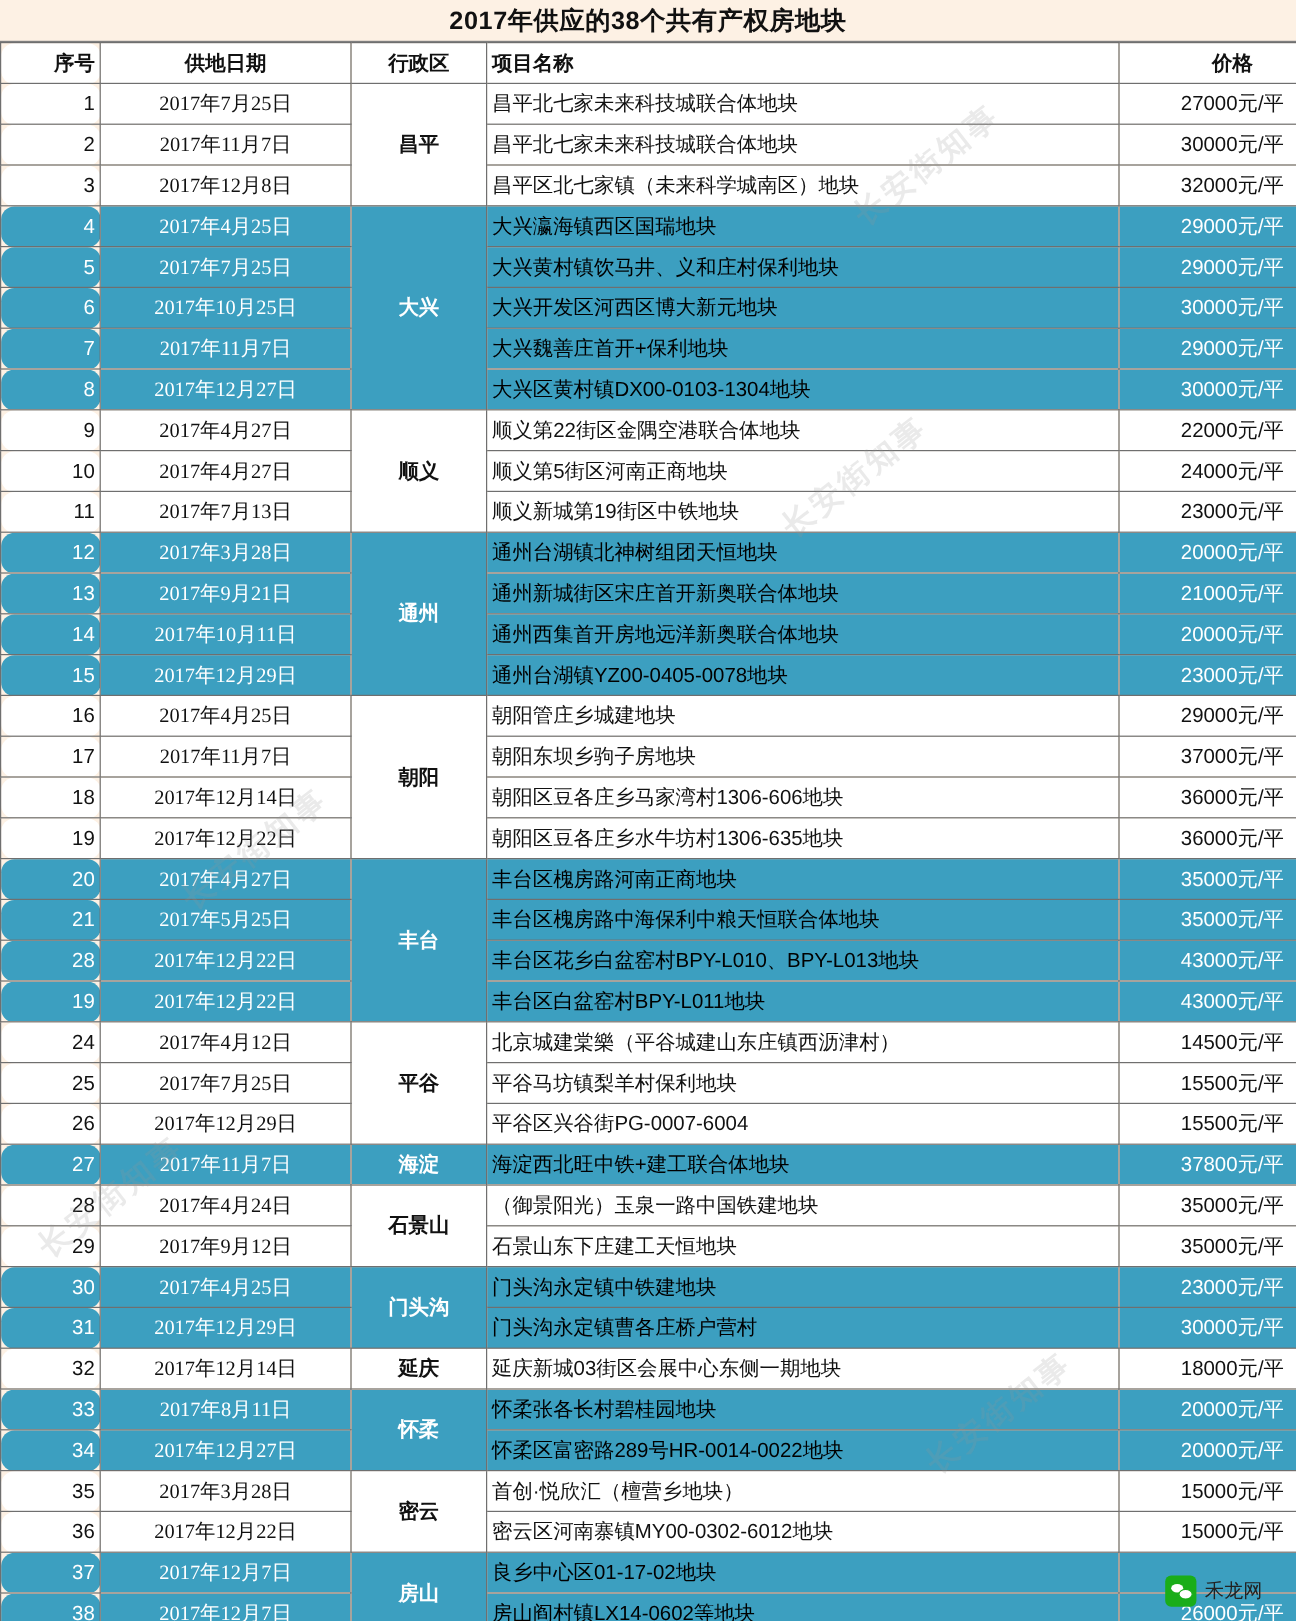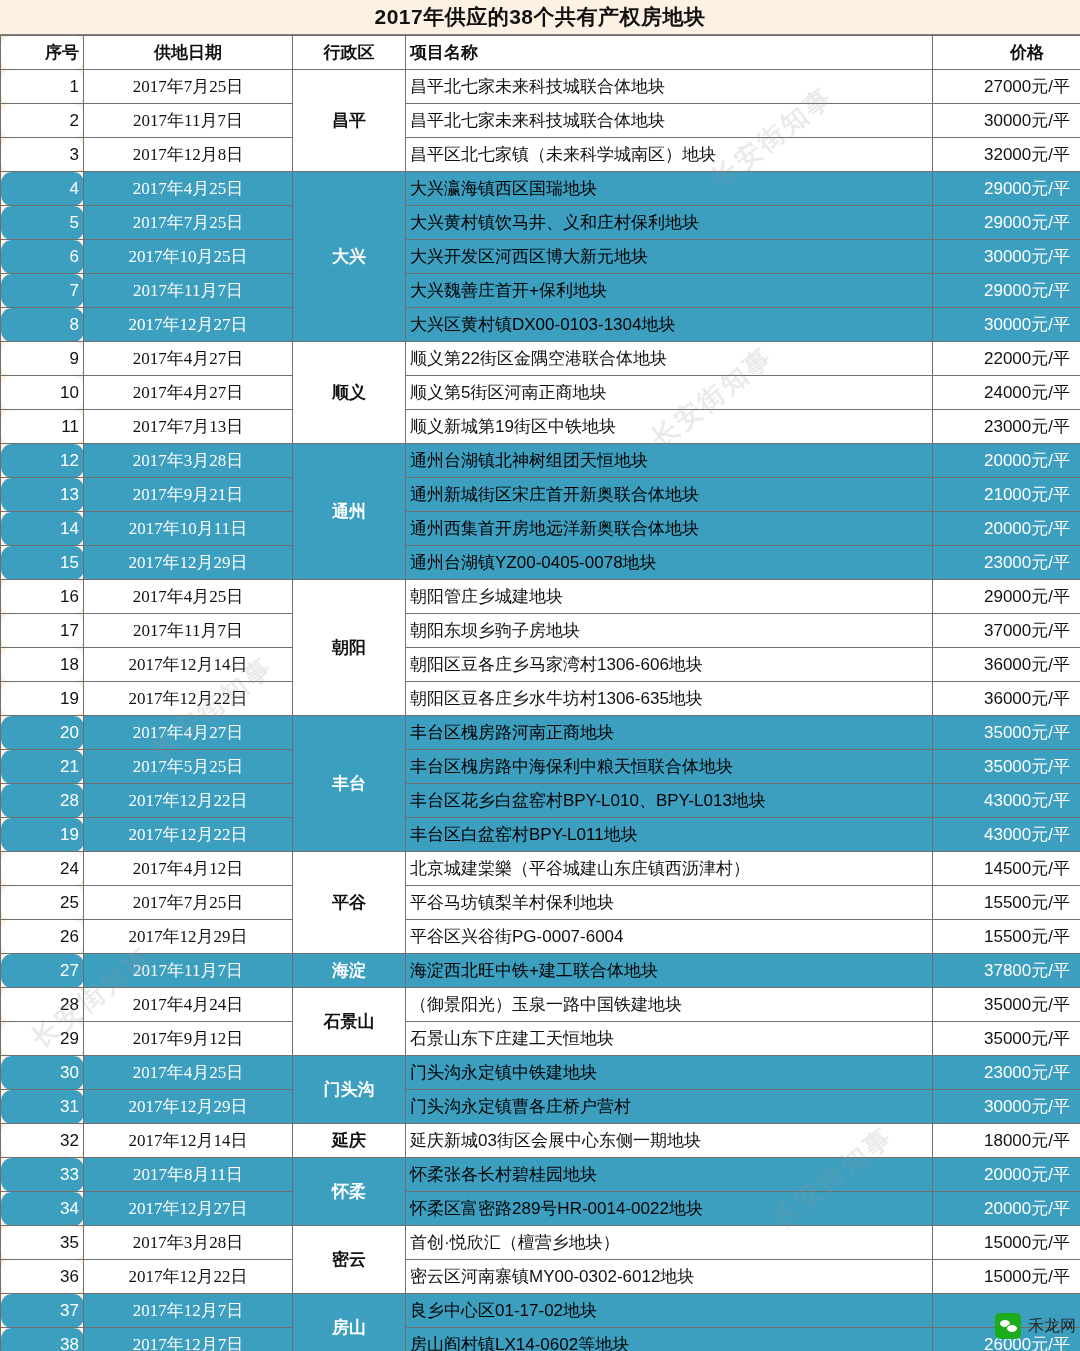--- a/index.html
+++ b/index.html
@@ -76,21 +76,21 @@
     letter-spacing: 3px;
   }
   .wm1 { top: 120px; left: 700px; }
   .wm2 { top: 380px; left: 640px; }
   .wm3 { top: 690px; left: 140px; }
   .wm4 { top: 980px; left: 20px; }
   .wm5 { top: 1160px; left: 760px; }
 
   .badge {
     position: absolute;
-    right: 4px;
+    right: 28px;
     bottom: 12px;
     display: flex;
     align-items: center;
     gap: 7px;
     background: transparent;
   }
   .badge .bicon {
     width: 26px;
     height: 26px;
     background: #1aad19;

